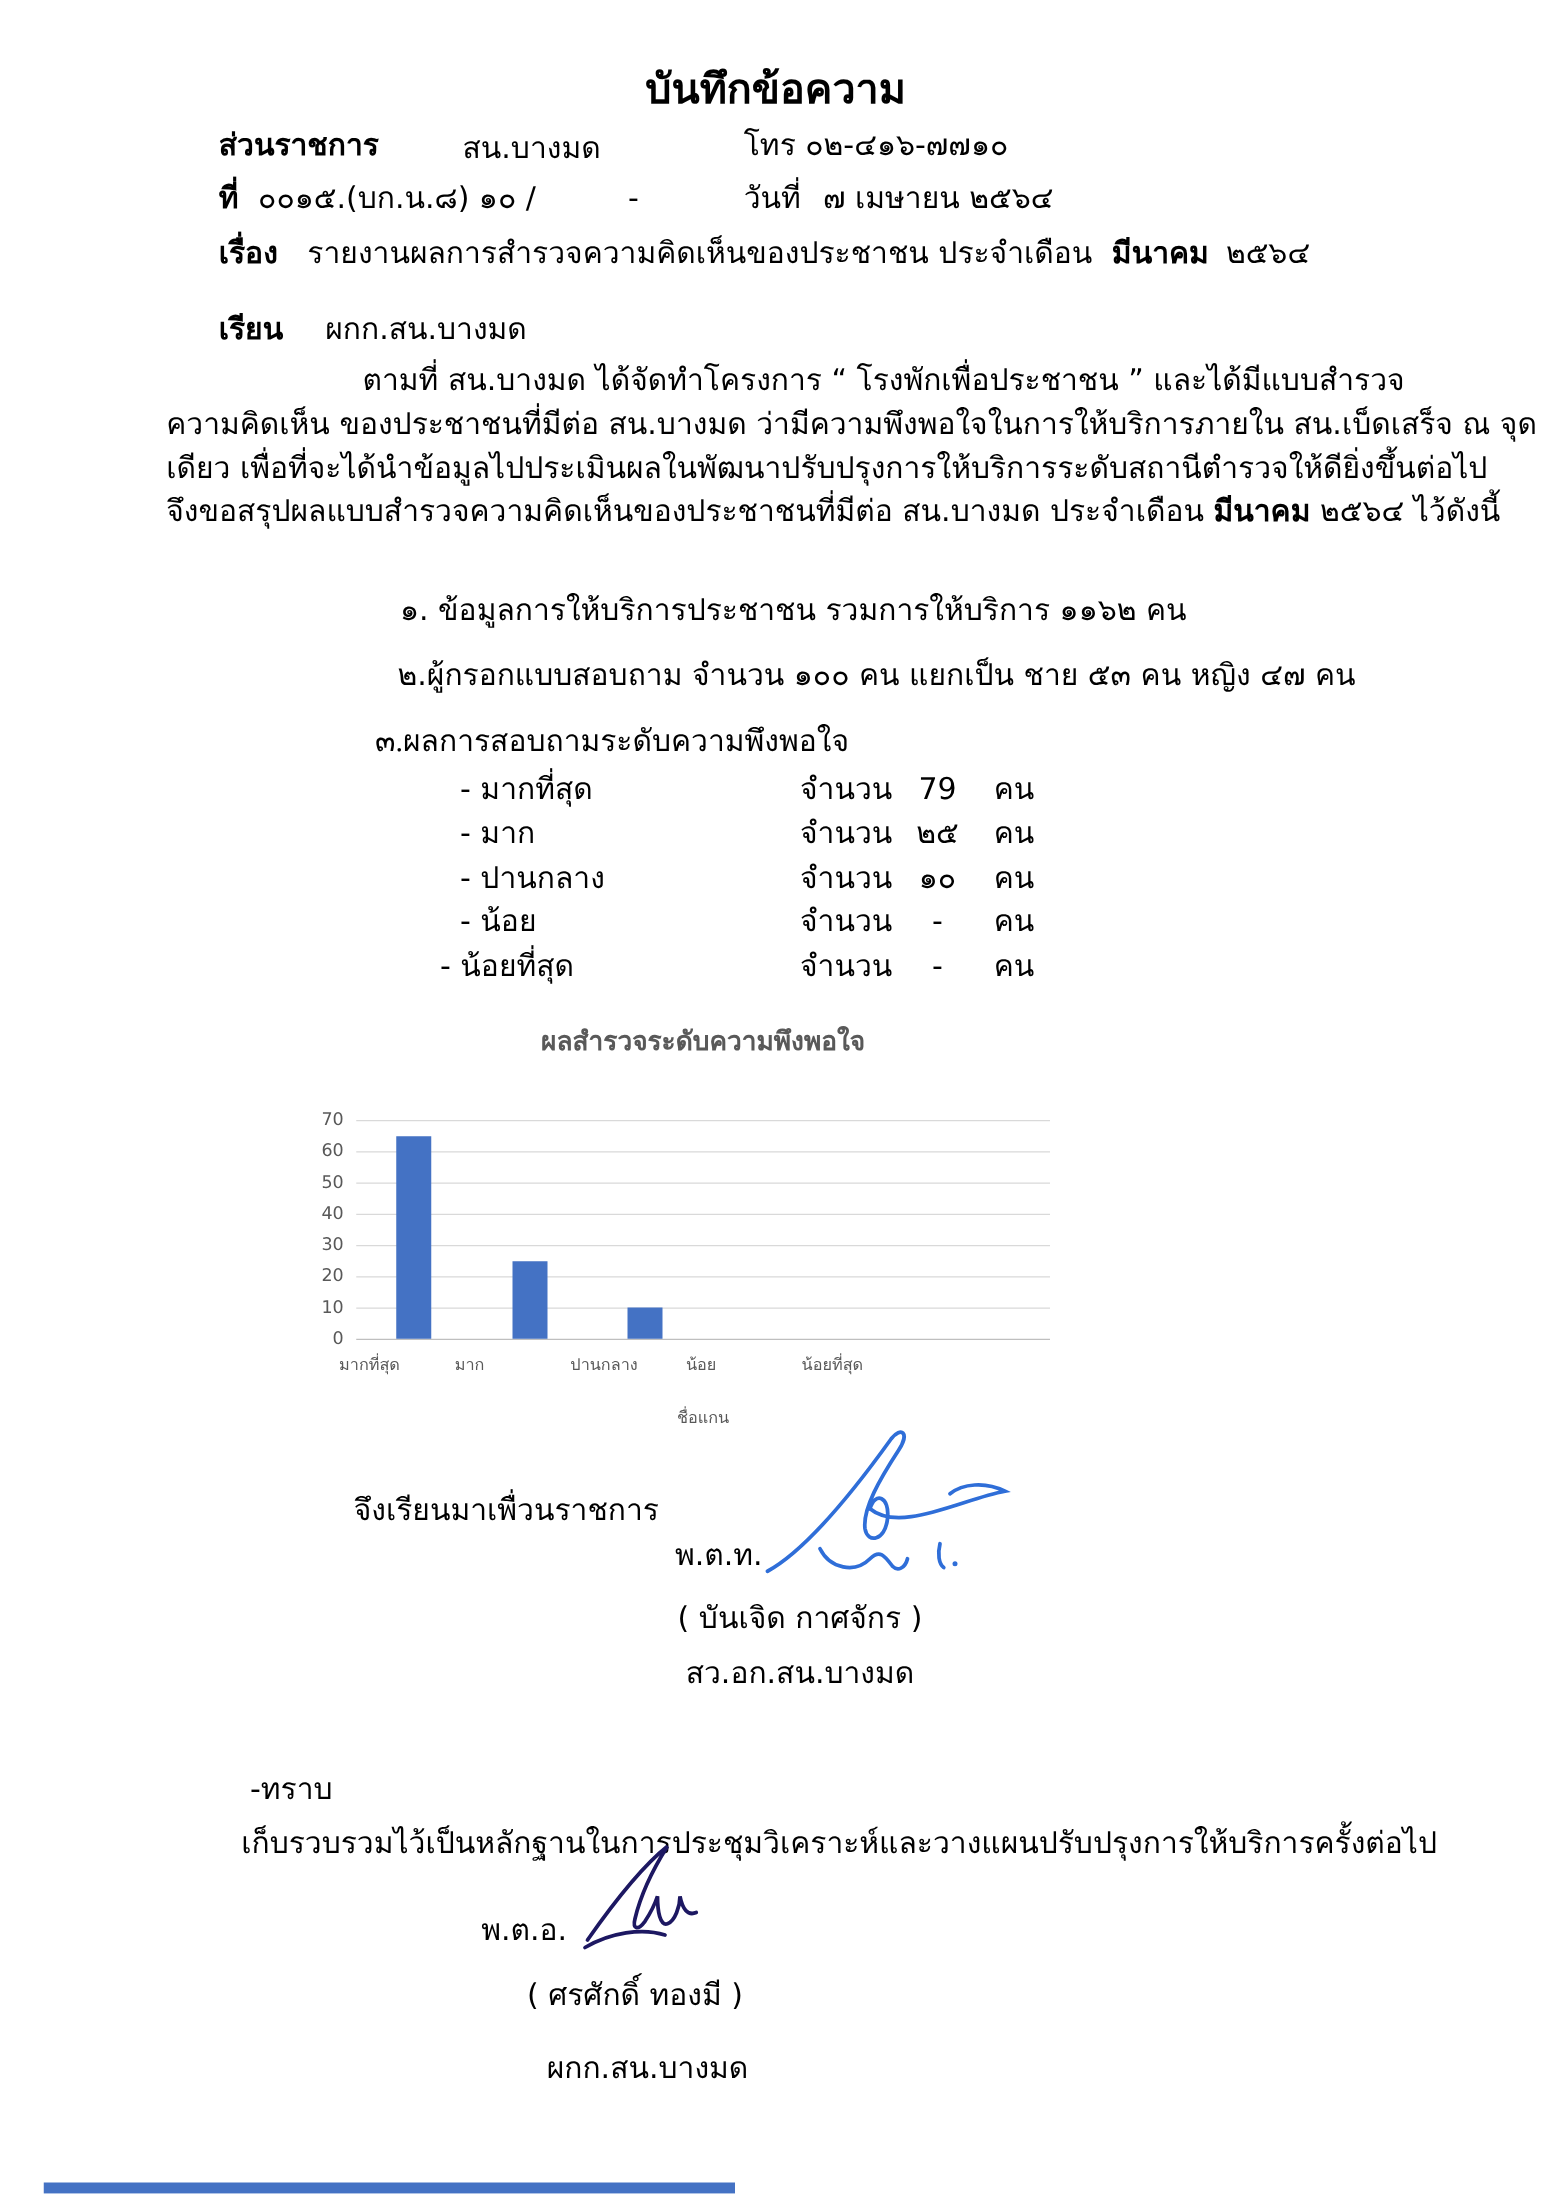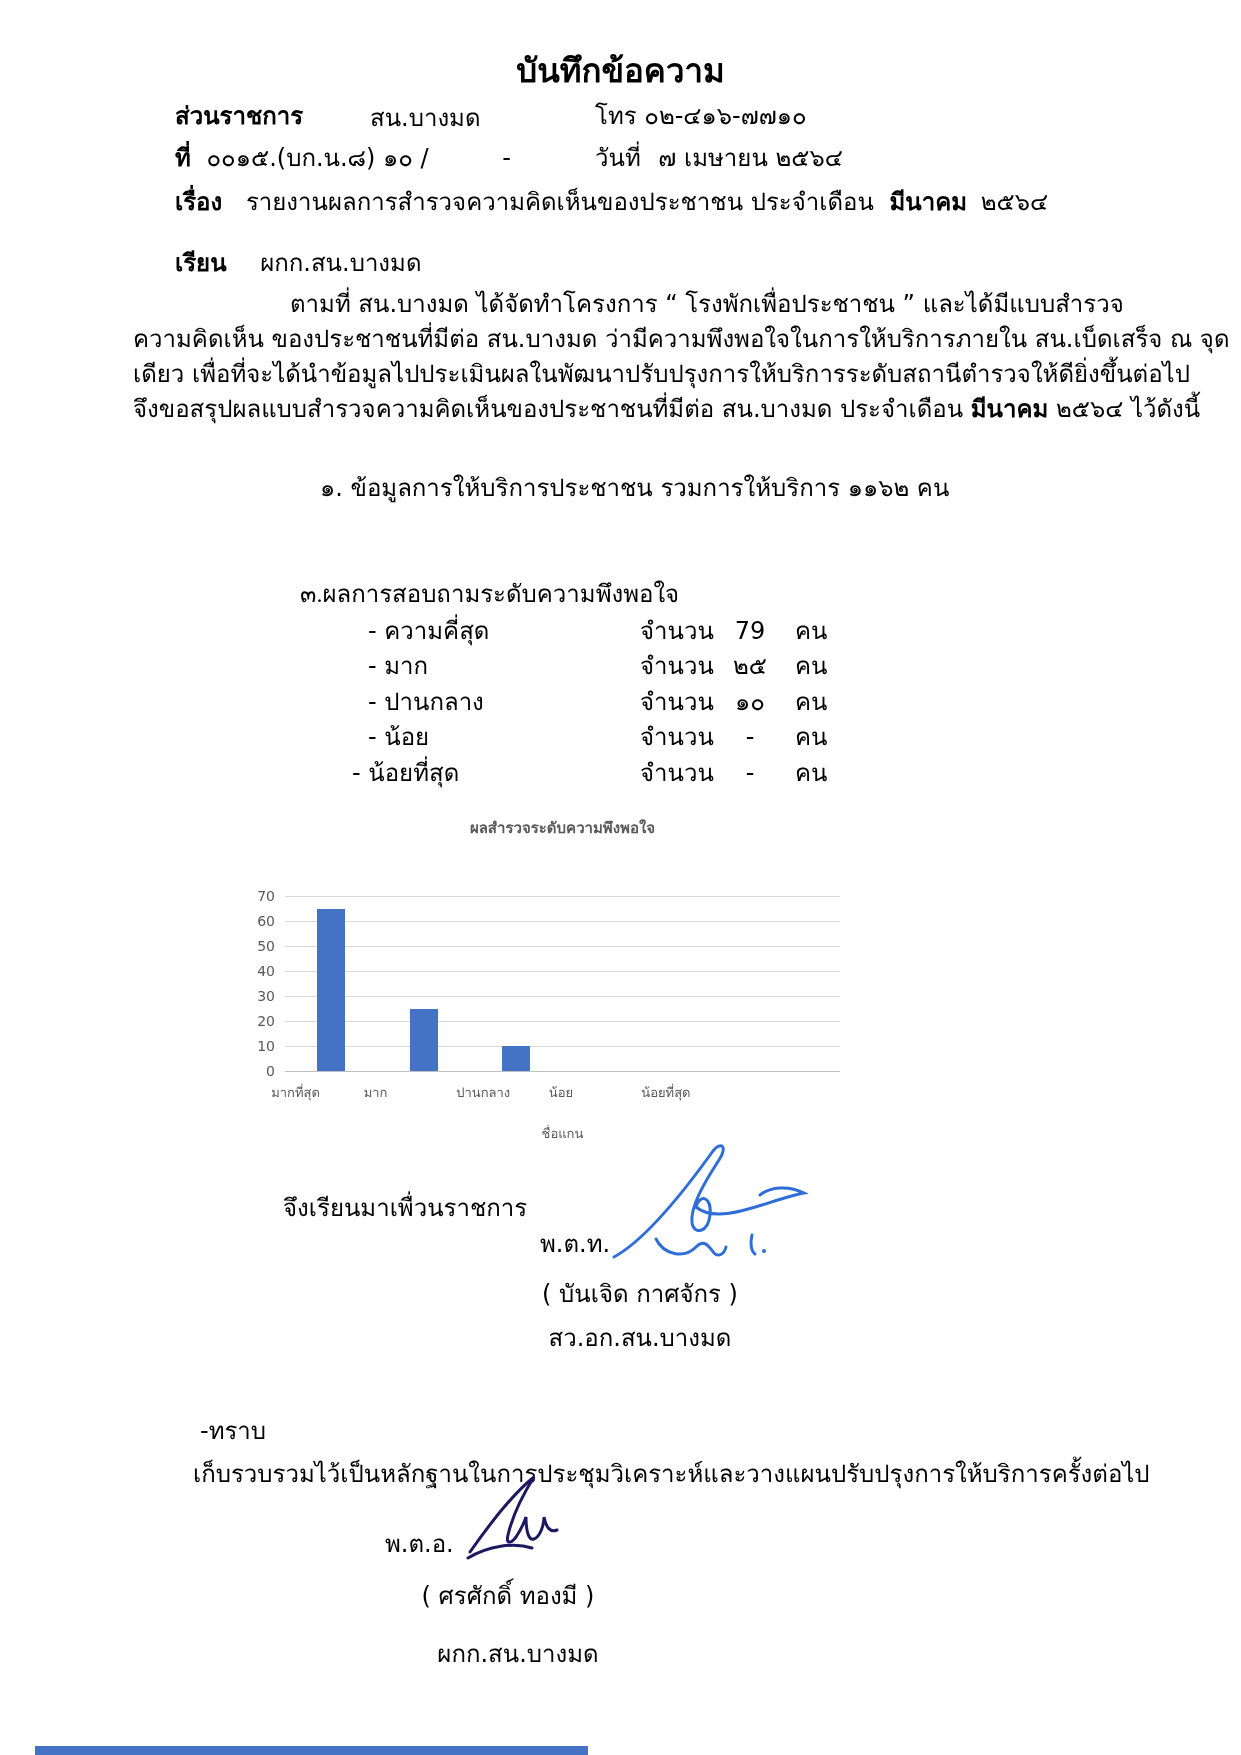--- a/index.html
+++ b/index.html
@@ -17,21 +17,21 @@
   .b{font-weight:bold;}
   .center{text-align:center;}
   
   #chart{position:absolute;left:240px;top:808px;width:680px;height:350px;}
   #chart .gridline{position:absolute;height:1px;background:#d9d9d9;}
   #chart .gridline.zero{background:#bfbfbf;}
   #chart .ytick{position:absolute;text-align:right;color:#595959;font-size:14px;line-height:20px;}
   #chart .xtick{position:absolute;text-align:left;color:#595959;font-size:13px;line-height:16px;}
   #chart .bar{position:absolute;}
   #chart .chart-title{position:absolute;left:45px;width:555px;top:8px;text-align:center;
-    color:#595959;font-size:15px;font-weight:600;}
+    color:#595959;font-size:21px;font-weight:600;}
   #chart .axis-title{position:absolute;left:45px;width:555px;top:315px;text-align:center;
     color:#595959;font-size:13px;}
   .sig-svg{position:absolute;}
   .value-box{display:inline-block;text-align:center;}
 </style>
 </head>
 <body>
 
 <div class="page">
 
@@ -64,24 +64,25 @@
   </div>
 
   <div class="abs t24" style="left:290px;top:288px;">ตามที่ สน.บางมด  ได้จัดทำโครงการ “ โรงพักเพื่อประชาชน ”   และได้มีแบบสำรวจ</div>
   <div class="abs t24" style="left:133px;top:323px;">ความคิดเห็น   ของประชาชนที่มีต่อ สน.บางมด ว่ามีความพึงพอใจในการให้บริการภายใน สน.เบ็ดเสร็จ ณ จุด</div>
   <div class="abs t24" style="left:133px;top:358px;">เดียว เพื่อที่จะได้นำข้อมูลไปประเมินผลในพัฒนาปรับปรุงการให้บริการระดับสถานีตำรวจให้ดียิ่งขึ้นต่อไป</div>
   <div class="abs t24" style="left:133px;top:393px;">
     <span>จึงขอสรุปผลแบบสำรวจความคิดเห็นของประชาชนที่มีต่อ สน.บางมด ประจำเดือน </span><span class="b">มีนาคม</span><span> ๒๕๖๔ ไว้ดังนี้</span>
   </div>
 
   <div class="abs t24" style="left:320px;top:472px;">๑. ข้อมูลการให้บริการประชาชน  รวมการให้บริการ  ๑๑๖๒  คน</div>
+  <div class="abs t24" style="left:318px;top:524px;">๒.ผู้กรอกแบบสอบถาม จำนวน  ๑๐๐ คน แยกเป็น ชาย ๕๓  คน  หญิง  ๔๗  คน</div>
   <div class="abs t24" style="left:300px;top:578px;font-family:Liberation Serif, serif;">๓.ผลการสอบถามระดับความพึงพอใจ</div>
 
   <div class="abs t24" style="left:0;top:615px;">
-    <span class="abs" style="left:368px;">- ความคี่สุด</span>
+    <span class="abs" style="left:368px;">- มากที่สุด</span>
     <span class="abs" style="left:640px;">จำนวน</span>
     <span class="abs value-box" style="left:718px;width:64px;">79</span>
     <span class="abs" style="left:795px;">คน</span>
   </div>
   <div class="abs t24" style="left:0;top:650px;">
     <span class="abs" style="left:368px;">- มาก</span>
     <span class="abs" style="left:640px;">จำนวน</span>
     <span class="abs value-box" style="left:718px;width:64px;">๒๕</span>
     <span class="abs" style="left:795px;">คน</span>
   </div>

